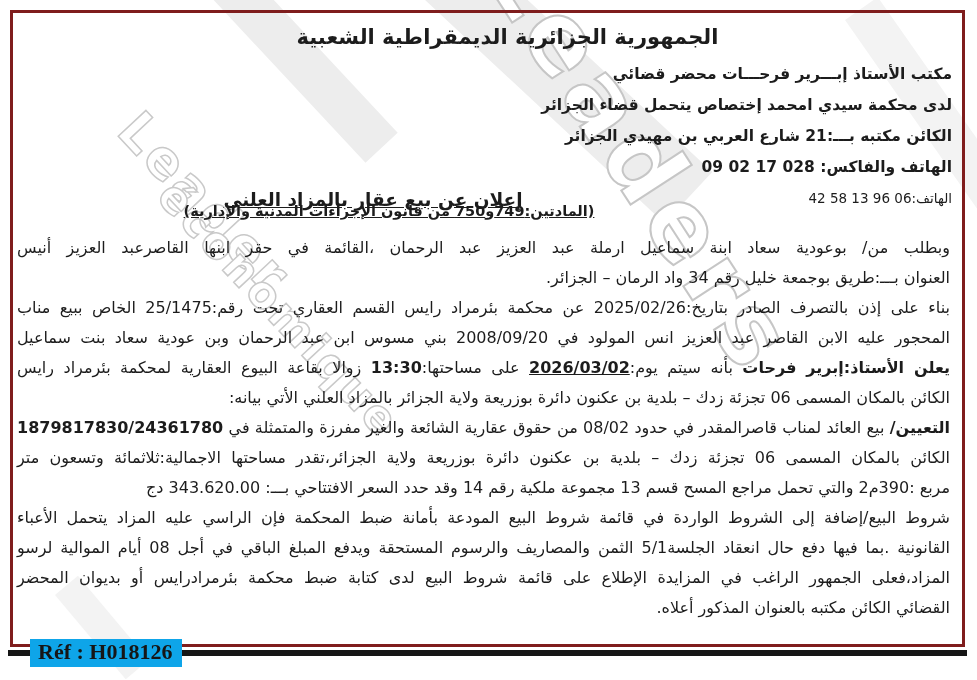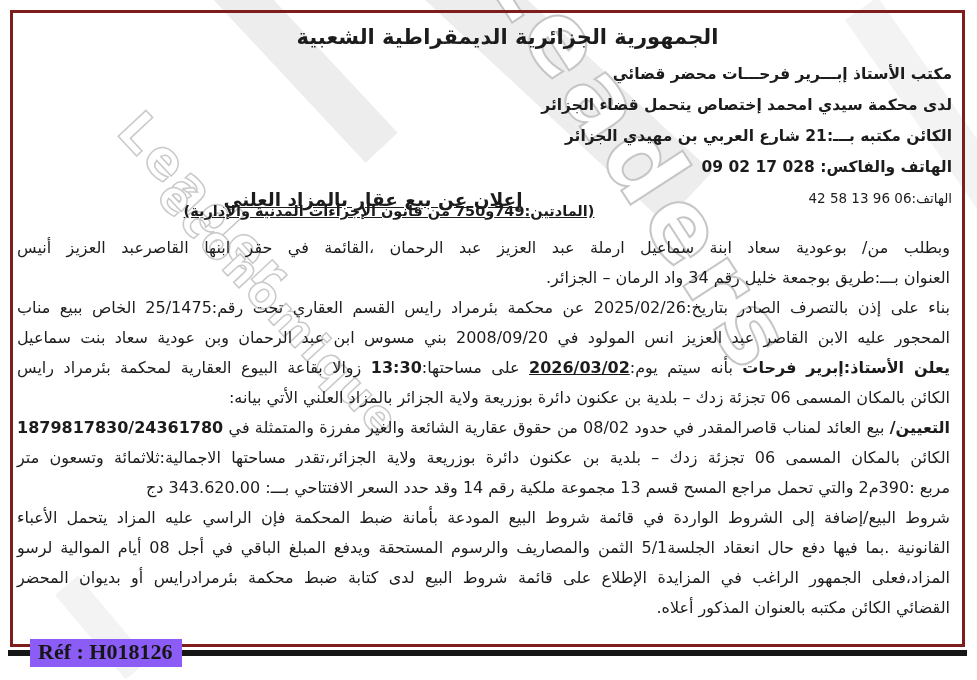--- a/index.html
+++ b/index.html
@@ -61,21 +61,21 @@
   .bline .b{font-weight:bold;}
   .bline .u{text-decoration:underline;}
   
   .footer{
     position:absolute;left:8px;right:10px;top:638px;height:30px;
     display:flex;align-items:center;z-index:3;
   }
   .ref-dash{width:22px;height:6px;background:#161616;}
   .ref-label{
     font-family:"Liberation Serif",serif;font-weight:bold;font-size:22px;
-    color:#161616;background:#8b5cf6;padding:0 10px 2px 8px;white-space:nowrap;
+    color:#161616;background:#0ea5e9;padding:0 10px 2px 8px;white-space:nowrap;
   }
   .ref-rule{flex:1;height:6px;background:#161616;}
 </style>
 </head>
 <body>
 
 <div class="page">
 
   <div class="wm-layer">
     <div class="wm-band" style="left:195px;top:-20px;width:44px;height:250px;transform:rotate(-43deg);"></div>

